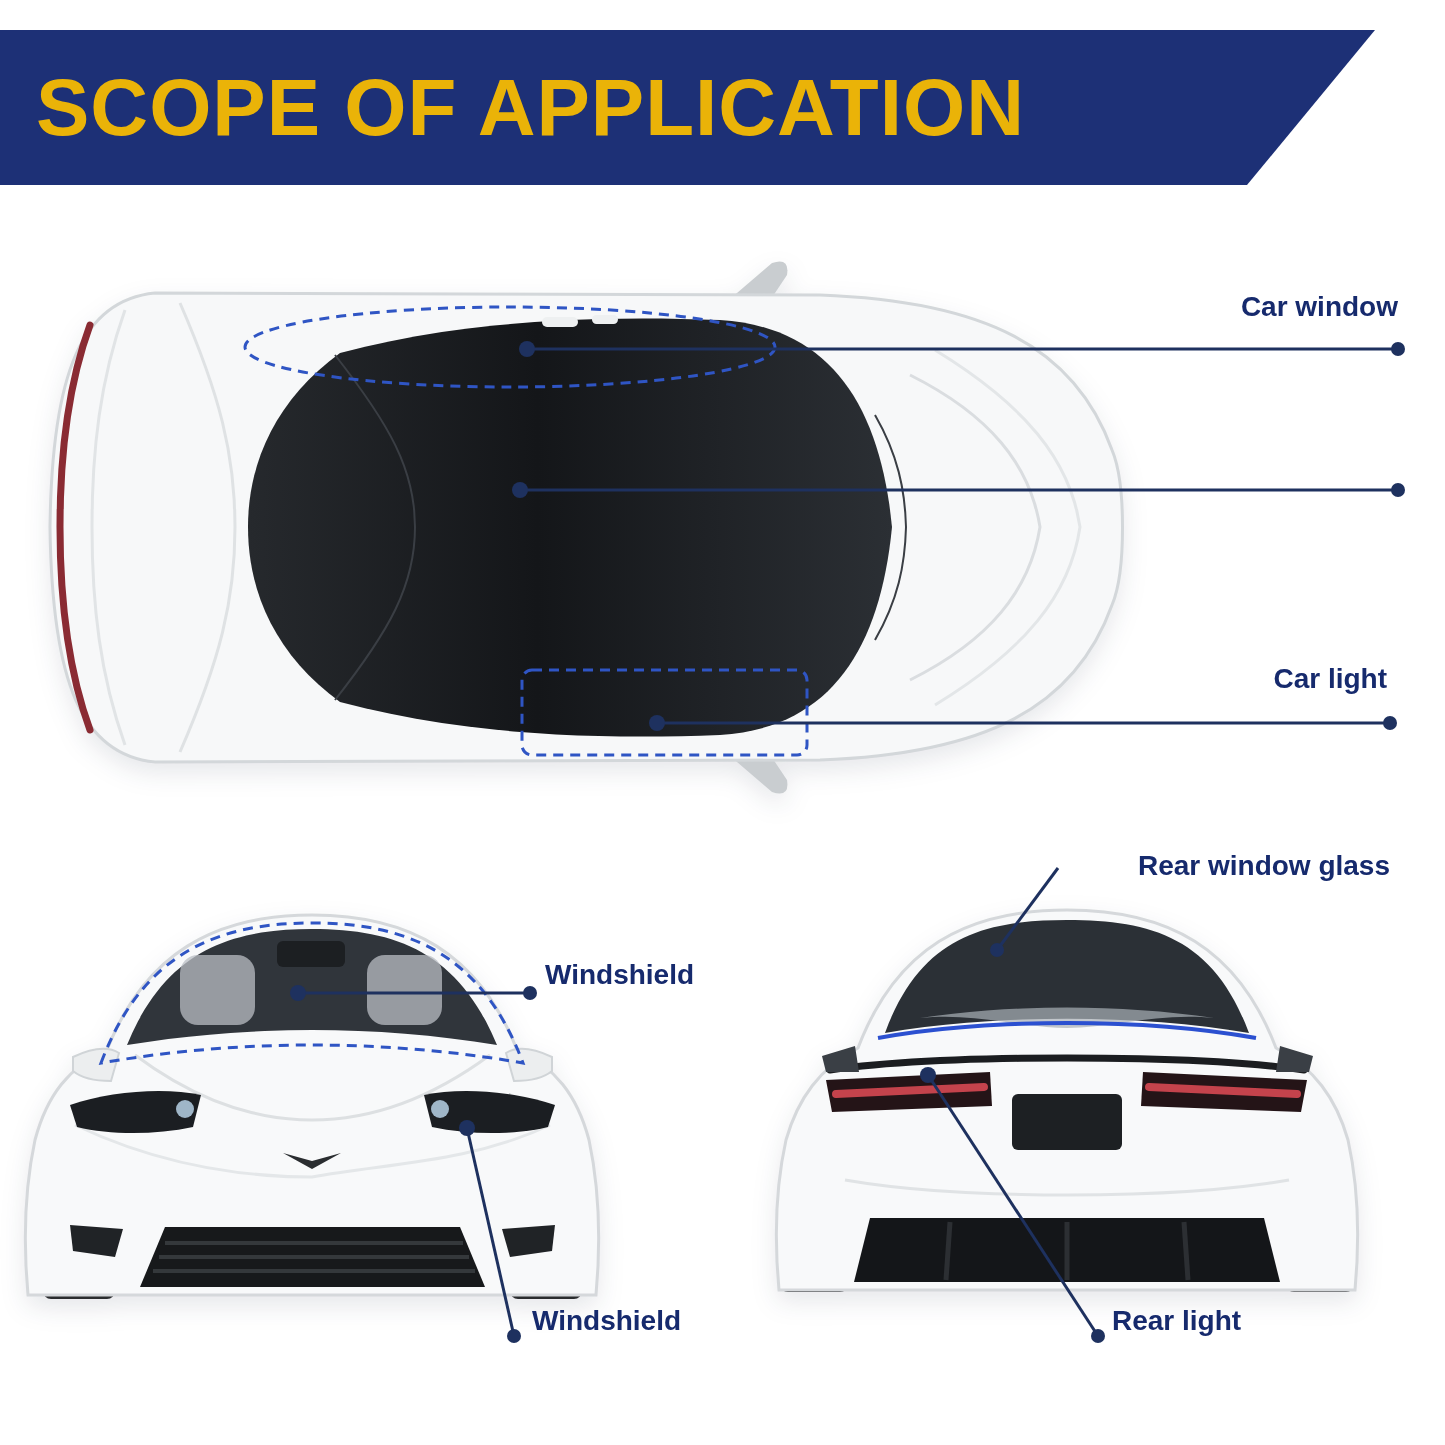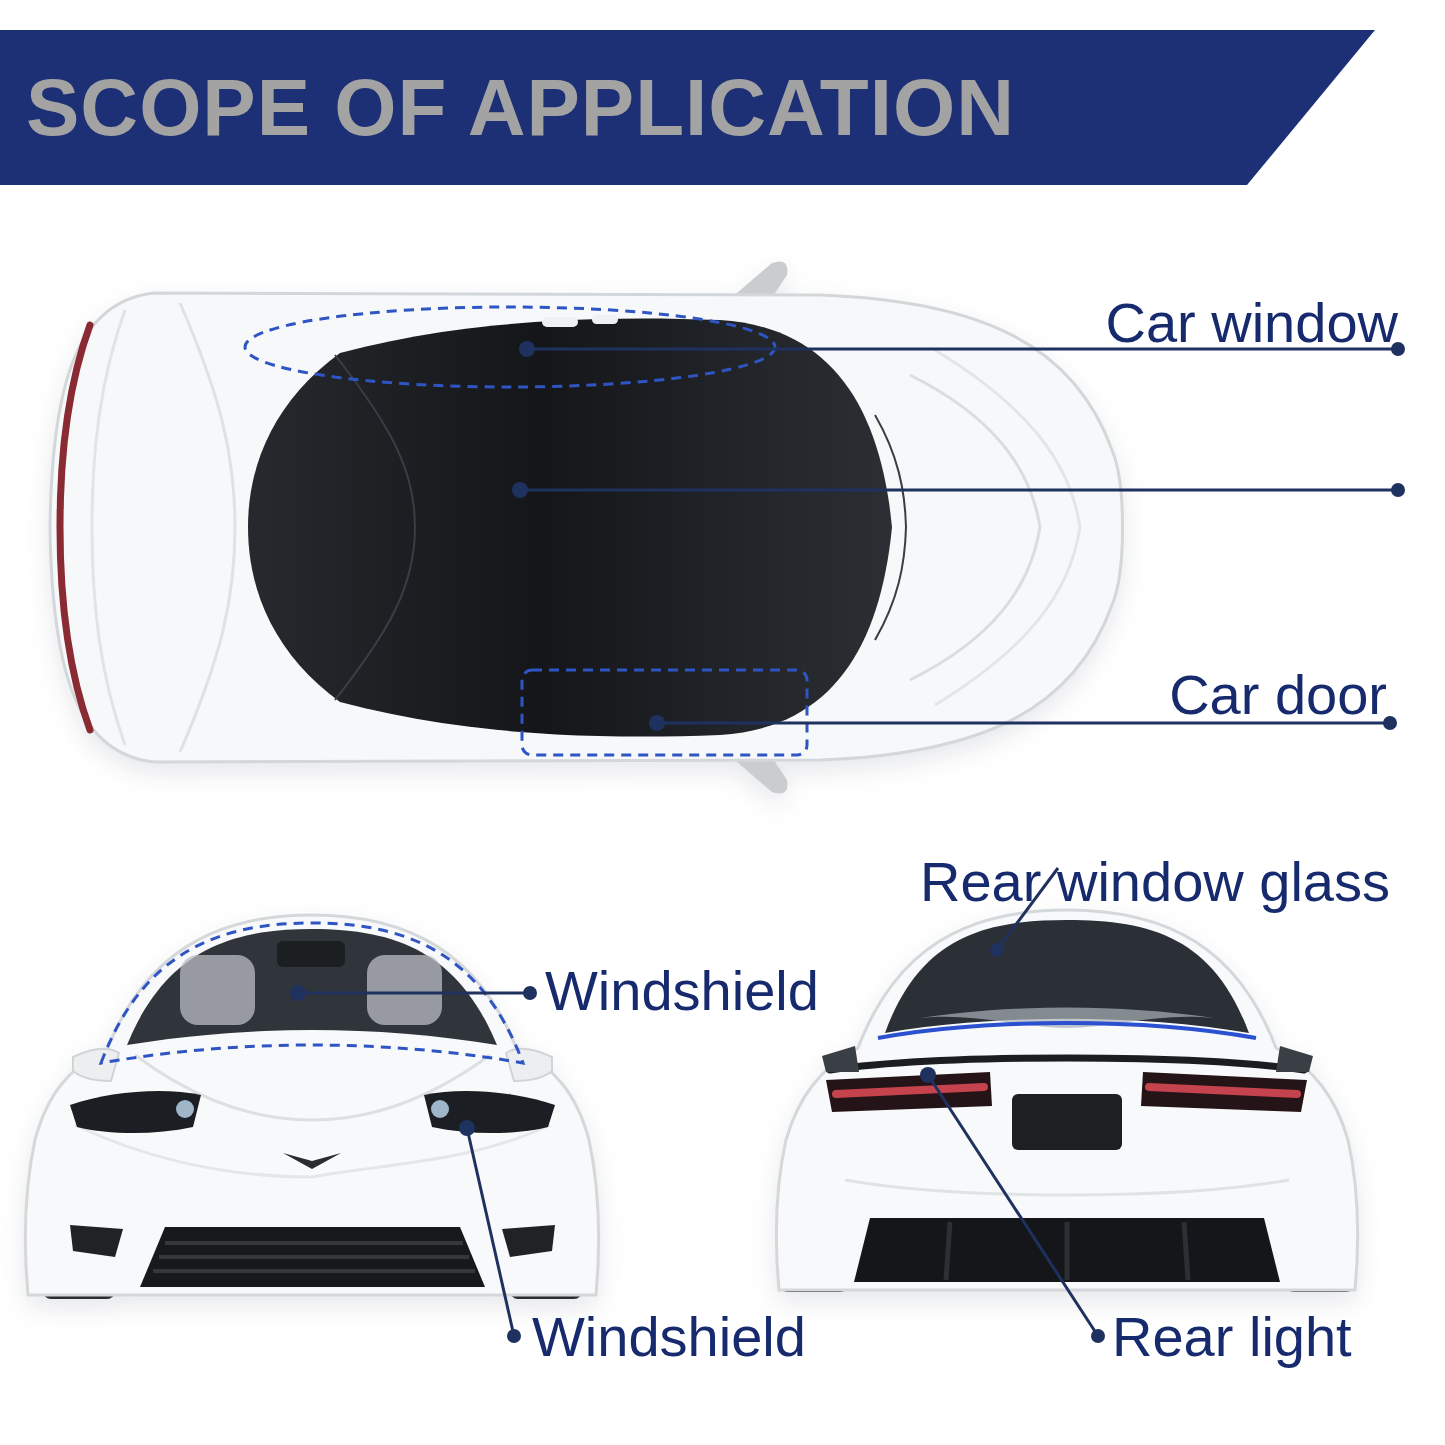--- a/index.html
+++ b/index.html
@@ -13,33 +13,33 @@
     position:relative;width:1445px;height:1445px;background:#ffffff;
     overflow:hidden;font-family:"Liberation Sans",sans-serif;
   }
   .banner{
     position:absolute;left:0;top:30px;width:1375px;height:155px;
     background:var(--banner-navy);
     clip-path:polygon(0 0,100% 0,calc(100% - 128px) 100%,0 100%);
     display:flex;align-items:center;
   }
   .banner h1{
-    margin:0;padding-left:26px;color:#a3a3a3;font-size:80px;font-weight:800;
+    margin:10px;padding-left:26px;color:#eab308;font-size:80px;font-weight:800;
     letter-spacing:1px;white-space:nowrap;line-height:1;
   }
   .car{position:absolute;}
   .car svg{display:block;filter:drop-shadow(0 10px 12px rgba(20,30,60,0.10));}
   .car-top{left:30px;top:255px;width:1105px;height:545px;}
   .car-front{left:15px;top:895px;width:595px;height:425px;}
   .car-rear{left:760px;top:888px;width:615px;height:425px;}
   .overlay{position:absolute;left:0;top:0;width:1445px;height:1445px;pointer-events:none;}
   .overlay line{stroke:var(--leader);stroke-width:3;}
   .overlay circle{fill:var(--leader);}
   .label{
-    position:absolute;color:var(--label-navy);font-size:56px;font-weight:400;
+    position:absolute;color:var(--label-navy);font-size:28px;font-weight:700;
     white-space:nowrap;line-height:1.1;
   }
   .lab-car-window{right:47px;top:292px;}
   .lab-moon-roof{right:47px;top:430px;}
   .lab-car-door{right:58px;top:664px;}
   .lab-rear-window{right:55px;top:851px;}
   .lab-windshield{left:545px;top:960px;}
   .lab-headlight{left:532px;top:1306px;}
   .lab-tail-light{left:1112px;top:1306px;}
 </style>
@@ -194,19 +194,19 @@
         <circle cx="514" cy="1336" r="7"></circle>
     </g>
     <g>
       <line x1="928" y1="1075" x2="1098" y2="1336"></line>
       <circle cx="928" cy="1075" r="8"></circle>
         <circle cx="1098" cy="1336" r="7"></circle>
     </g>
   </svg>
 
   <div class="label lab-car-window">Car window</div>
-  <div class="label lab-car-door">Car door</div>
+  <div class="label lab-car-door">Car light</div>
   <div class="label lab-rear-window">Rear window glass</div>
   <div class="label lab-windshield">Windshield</div>
   <div class="label lab-headlight">Windshield</div>
   <div class="label lab-tail-light">Rear light</div>
 
 </div>
 
 </body></html>

